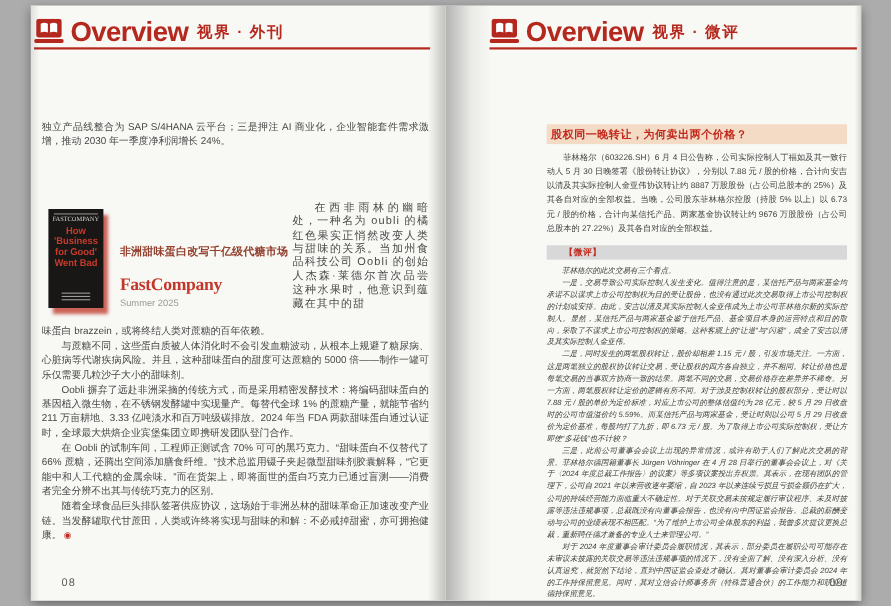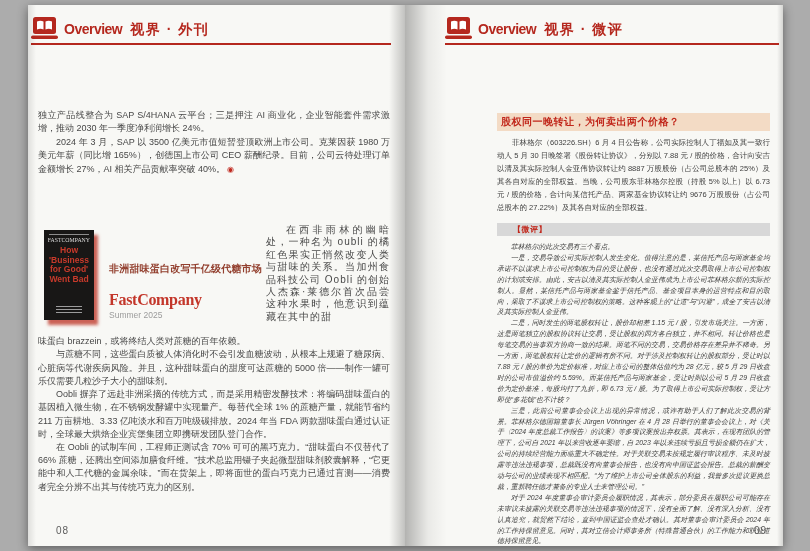--- a/index.html
+++ b/index.html
@@ -32,21 +32,21 @@
   .page-right::after{
     content:"";position:absolute;top:0;bottom:0;right:0;width:6px;
     background:linear-gradient(to left, rgba(0,0,0,0.14), rgba(0,0,0,0));
   }
 
   
   .hdr{display:flex;align-items:center;border-bottom:2px solid #b5281e;padding-bottom:3px;}
   .page-left .hdr{margin:12px 14px 0 3px;}
   .page-right .hdr{margin:12px 4px 0 40px;position:relative;z-index:2;}
   .hdr .logo{flex:0 0 auto;margin-right:6px;display:block;}
-  .brand{color:#b5281e;font-weight:bold;font-size:14px;letter-spacing:-0.5px;line-height:22px;}
+  .brand{color:#b5281e;font-weight:bold;font-size:25px;letter-spacing:-0.5px;line-height:22px;}
   .section{color:#b5281e;font-weight:bold;font-size:14px;letter-spacing:1.5px;margin-left:8px;margin-top:3px;}
 
   .content-l{position:relative;margin:0 15px 0 10px;z-index:1;}
   .content-r{position:relative;margin:0 13px 0 92px;z-index:1;}
 
   
   .intro{margin-top:64px;font-size:9px;line-height:13.4px;color:#474747;text-align:justify;}
   .intro p{margin:0;}
   .intro p.ind{text-indent:2em;}
   .bodytext{margin-top:12px;font-size:9px;line-height:13.2px;color:#474747;text-align:justify;}
@@ -111,21 +111,20 @@
         <path d="M21 4.5 Q17.5 3 14.5 4.5 L14.5 12.5 Q17.5 11 21 12.5 Z" fill="#ffffff"></path>
         <rect x="0" y="18.5" width="27" height="3.5" rx="1.75" fill="#b5281e"></rect>
       </svg>
       <span class="brand">Overview</span>
       <span class="section">视界 · 外刊</span>
     </div>
 
     <div class="content-l">
       <div class="intro">
         <p>独立产品线整合为 SAP S/4HANA 云平台；三是押注 AI 商业化，企业智能套件需求激增，推动 2030 年一季度净利润增长 24%。</p>
-        <p class="ind"><span>2024 年 3 月，SAP 以 3500 亿美元市值短暂登顶欧洲上市公司。克莱因获 1980 万美元年薪（同比增 165%），创德国上市公司 CEO 薪酬纪录。目前，公司云待处理订单金额增长 27%，AI 相关产品贡献率突破 40%。</span><span class="endmark">◉</span></p>
       </div>
 
       <div class="feature">
         <div class="cover-wrap">
           <div class="cover">
             <div class="cover-topline"></div>
             <div class="cover-masthead">FASTCOMPANY</div>
             <div class="cover-headline">How
 'Business
 for Good'
@@ -143,20 +142,21 @@
           <div class="feature-issue">Summer 2025</div>
         </div>
         <div class="side-col">在西非雨林的幽暗处，一种名为 oubli 的橘红色果实正悄然改变人类与甜味的关系。当加州食品科技公司 Oobli 的创始人杰森·莱德尔首次品尝这种水果时，他意识到蕴藏在其中的甜</div>
       </div>
 
       <div class="bodytext">
         <p>味蛋白 brazzein，或将终结人类对蔗糖的百年依赖。</p>
         <p class="ind">与蔗糖不同，这些蛋白质被人体消化时不会引发血糖波动，从根本上规避了糖尿病、心脏病等代谢疾病风险。并且，这种甜味蛋白的甜度可达蔗糖的 5000 倍——制作一罐可乐仅需要几粒沙子大小的甜味剂。</p>
         <p class="ind">Oobli 摒弃了远赴非洲采摘的传统方式，而是采用精密发酵技术：将编码甜味蛋白的基因植入微生物，在不锈钢发酵罐中实现量产。每替代全球 1% 的蔗糖产量，就能节省约 211 万亩耕地、3.33 亿吨淡水和百万吨级碳排放。2024 年当 FDA 两款甜味蛋白通过认证时，全球最大烘焙企业宾堡集团立即携研发团队登门合作。</p>
         <p class="ind">在 Oobli 的试制车间，工程师正测试含 70% 可可的黑巧克力。“甜味蛋白不仅替代了 66% 蔗糖，还腾出空间添加膳食纤维。”技术总监用镊子夹起微型甜味剂胶囊解释，“它更能中和人工代糖的金属余味。”而在货架上，即将面世的蛋白巧克力已通过盲测——消费者完全分辨不出其与传统巧克力的区别。</p>
+        <p class="ind"><span>随着全球食品巨头排队签署供应协议，这场始于非洲丛林的甜味革命正加速改变产业链。当发酵罐取代甘蔗田，人类或许终将实现与甜味的和解：不必戒掉甜蜜，亦可拥抱健康。</span><span class="endmark">◉</span></p>
       </div>
     </div>
 
     <div class="page-num">08</div>
   </div>
 
   <div class="page page-right">
     <div class="hdr">
       <svg class="logo" width="27" height="23" viewBox="0 0 27 23">
         <rect x="2" y="0" width="23" height="17" rx="2.5" fill="#b5281e"></rect>

